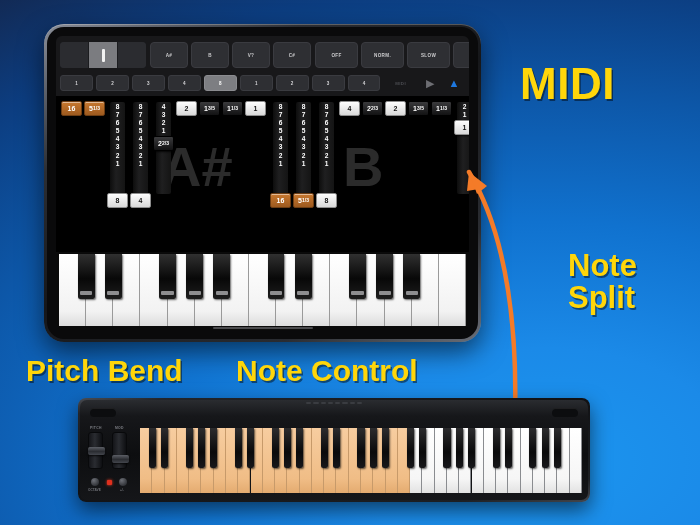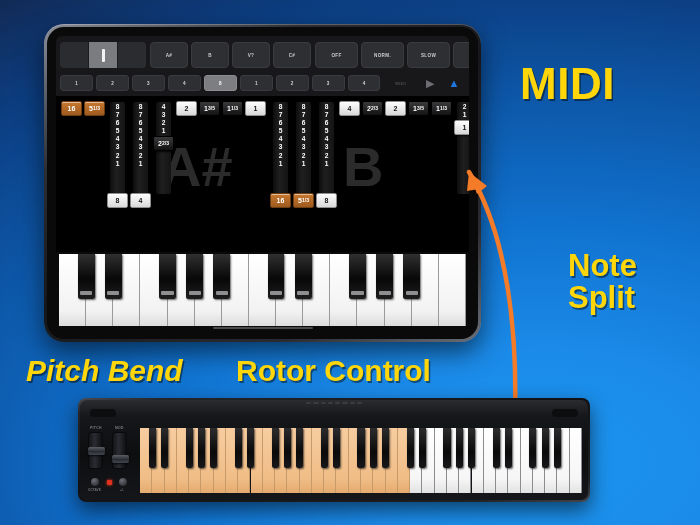--- a/index.html
+++ b/index.html
@@ -131,21 +131,21 @@
   }
 
   
   .ylbl {
     position: absolute; color:#ffd60a; font-weight: 700;
     text-shadow: 1.5px 1.5px 0 rgba(0,0,0,.45);
     white-space: pre; line-height: 1.02;
   }
   #lbl-midi  { left: 520px; top: 62px;  font-size: 44px; letter-spacing: .5px; }
   #lbl-note  { left: 568px; top: 250px; font-size: 31px; }
-  #lbl-pitch { left: 26px;  top: 356px; font-size: 30px; font-style: italic; }
+  #lbl-pitch { left: 26px;  top: 356px; font-size: 30px; }
   #lbl-rotor { left: 236px; top: 356px; font-size: 30px; }
 
   
   #arrow { position: absolute; left: 455px; top: 150px; width: 130px; height: 270px; }
 
   
   #midikbd {
     position: absolute; left: 78px; top: 398px; width: 512px; height: 104px;
     border-radius: 8px; padding: 2px;
     background: linear-gradient(170deg,#4a4c52 0%,#23252a 8%,#101114 45%,#1d1f23 88%,#45474d 100%);
@@ -419,21 +419,21 @@
       </div>
 
     </div>
   </div>
 </div>
 
 <div class="ylbl" id="lbl-midi">MIDI</div>
 <div class="ylbl" id="lbl-note">Note
 Split</div>
 <div class="ylbl" id="lbl-pitch">Pitch Bend</div>
-<div class="ylbl" id="lbl-rotor">Rotor Control</div>
+<div class="ylbl" id="lbl-rotor">Note Control</div>
 
 <svg id="arrow" viewBox="0 0 130 270">
   <path d="M60 266 C 62 190, 55 90, 14 22" fill="none" stroke="#f47b28" stroke-width="4.5" stroke-linecap="round"></path>
   <path d="M14 22 L 30 38 L 12 41 Z" fill="#f47b28"></path>
   <path d="M14 22 L 22 44 L 32 36 Z" fill="#f47b28"></path>
 </svg>
 
 <div id="midikbd">
   <div id="mk-inner">
     <div id="mk-top-vent">

